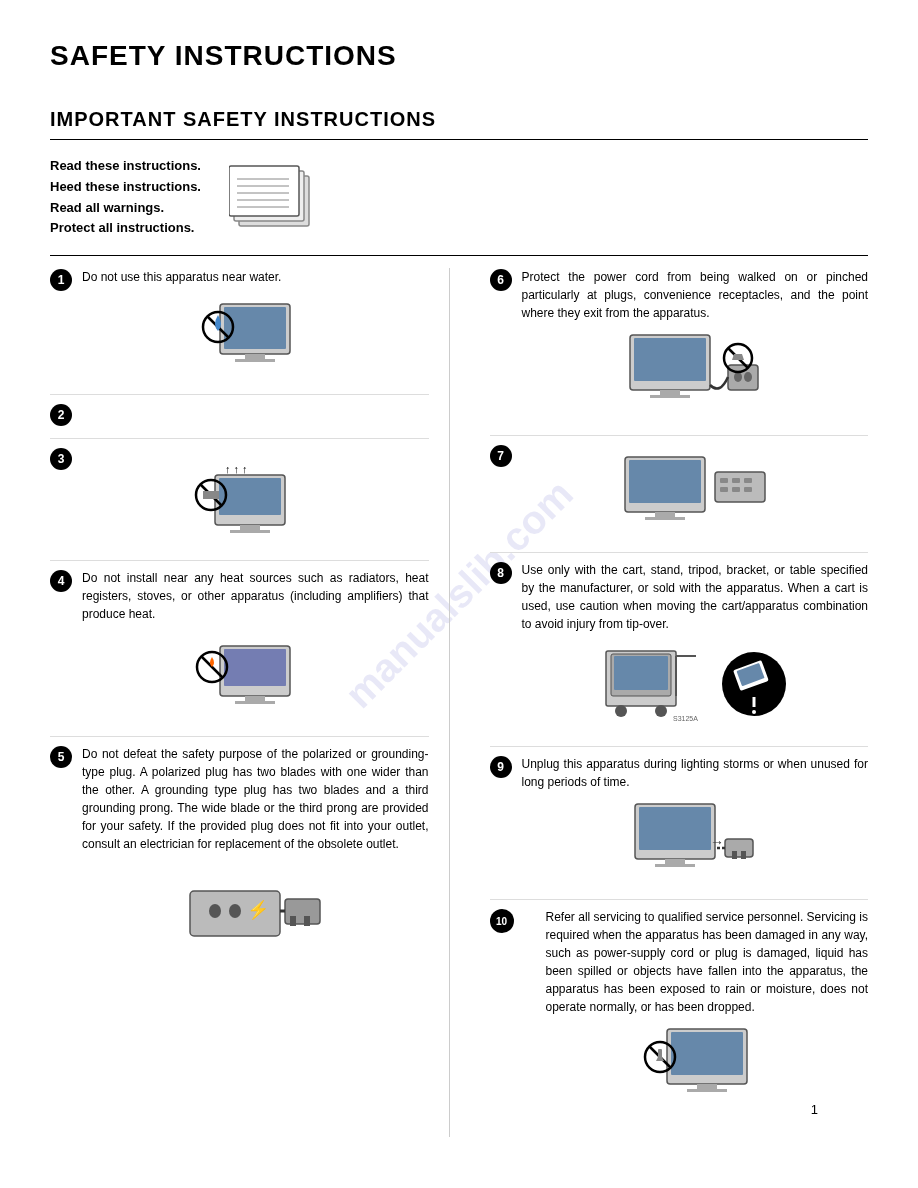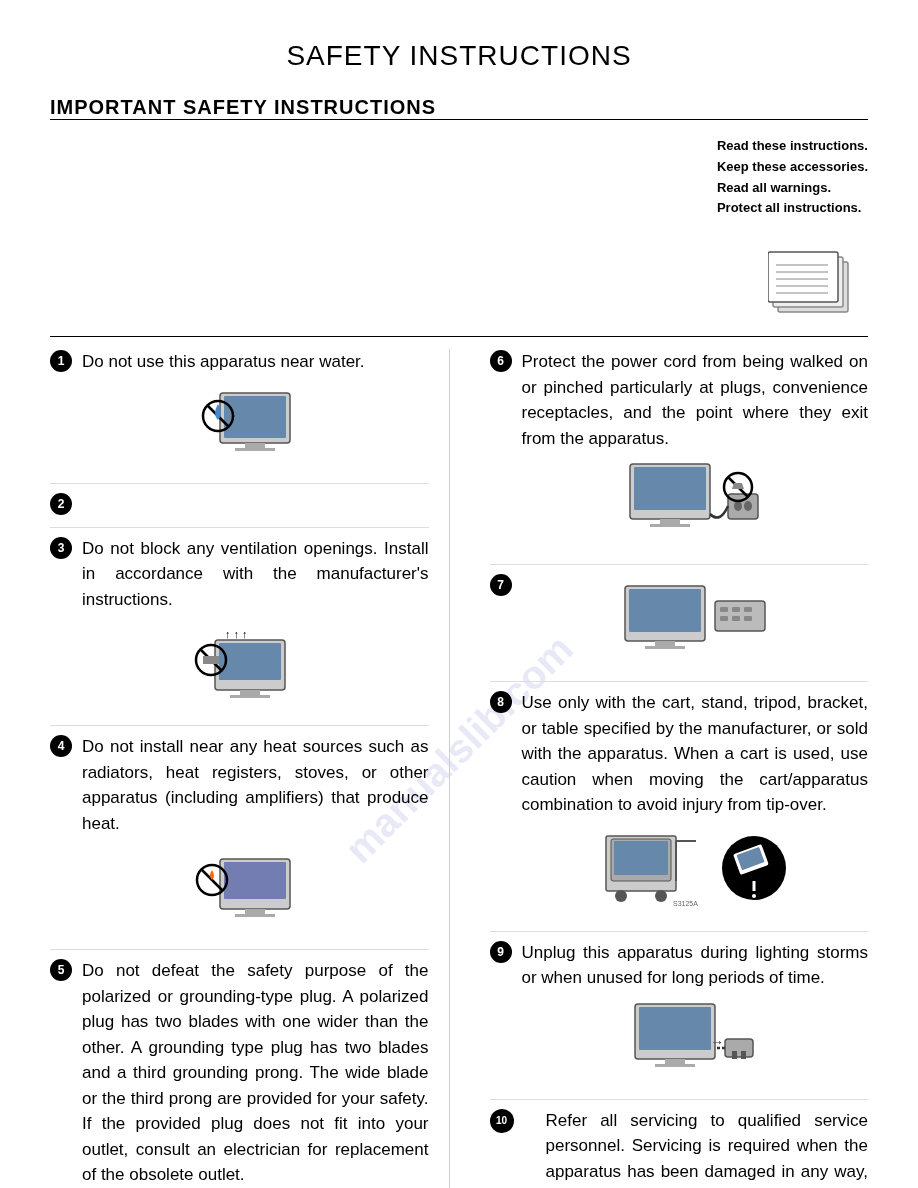--- a/index.html
+++ b/index.html
@@ -9,42 +9,40 @@
       color: #000;
       width: 918px;
       min-height: 1188px;
       padding: 40px 50px 40px 50px;
       font-size: 13px;
       position: relative;
     }
 
     h1.main-title {
       font-size: 28px;
-      font-weight: 400;
+      font-weight: 700;
       letter-spacing: 1px;
-      margin-bottom: 24px;
+      margin-bottom: 36px;
       font-family: Arial, sans-serif;
-      text-align: center;
     }
 
     h2.section-title {
       font-size: 20px;
       font-weight: 700;
       letter-spacing: 1px;
       margin-bottom: 16px;
       border-bottom: 1px solid #000;
-      padding-bottom: 0;
+      padding-bottom: 8px;
     }
 
     .intro-block {
       display: flex;
-      align-items: flex-end;
+      align-items: center;
       margin-bottom: 16px;
       gap: 28px;
-      flex-direction: column;
     }
 
     .intro-text p {
       font-weight: 700;
       font-size: 13px;
       line-height: 1.6;
     }
 
     .intro-icon {
       width: 100px;
@@ -93,21 +91,21 @@
       font-weight: bold;
       flex-shrink: 0;
       margin-top: 1px;
     }
 
     .instruction-content {
       flex: 1;
     }
 
     .instruction-text {
-      font-size: 17px;
+      font-size: 12px;
       line-height: 1.5;
       margin-bottom: 6px;
       text-align: justify;
     }
 
     .page-num {
       position: absolute;
       bottom: 20px;
       right: 50px;
       font-size: 13px;
@@ -148,21 +146,21 @@
 
 <div class="content-wrap">
 
   <h1 class="main-title">SAFETY INSTRUCTIONS</h1>
 
   <h2 class="section-title">IMPORTANT SAFETY INSTRUCTIONS</h2>
 
   <div class="intro-block">
     <div class="intro-text">
       <p>Read these instructions.</p>
-      <p>Keep these accessories.</p>
+      <p>Heed these instructions.</p>
       <p>Read all warnings.</p>
       <p>Protect all instructions.</p>
     </div>
     <div class="intro-icon">
       
       <svg width="90" height="70" viewBox="0 0 90 70">
         <rect x="10" y="15" width="70" height="50" rx="2" fill="#ddd" stroke="#888" stroke-width="1.5"></rect>
         <rect x="5" y="10" width="70" height="50" rx="2" fill="#eee" stroke="#888" stroke-width="1.5"></rect>
         <rect x="0" y="5" width="70" height="50" rx="2" fill="#fff" stroke="#555" stroke-width="1.5"></rect>
         <line x1="8" y1="18" x2="60" y2="18" stroke="#888" stroke-width="1"></line>
@@ -203,21 +201,20 @@
         </div>
       </div>
 
       <div class="instruction-item">
         <div class="num-badge">2</div>
       </div>
 
       <div class="instruction-item">
         <div class="num-badge">3</div>
         <div class="instruction-content">
-          <div class="instruction-text">Do not block any ventilation openings. Install in accordance with the manufacturer's instructions.</div>
           <div class="visual-row">
             <svg width="130" height="85" viewBox="0 0 130 85">
 
               <text x="35" y="18" font-size="11" fill="#000">↑ ↑ ↑</text>
 
               <rect x="25" y="20" width="70" height="50" rx="3" fill="#ccc" stroke="#555" stroke-width="1.5"></rect>
               <rect x="29" y="23" width="62" height="37" rx="1" fill="#6688aa"></rect>
               <rect x="50" y="70" width="20" height="5" fill="#aaa"></rect>
               <rect x="40" y="75" width="40" height="3" fill="#aaa"></rect>
 

